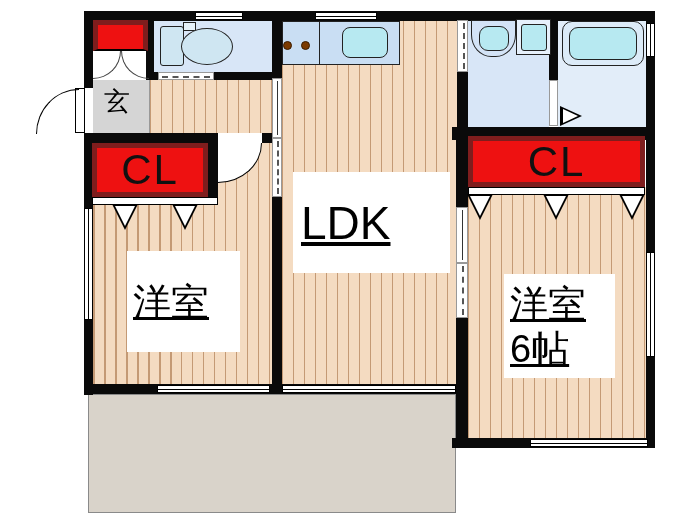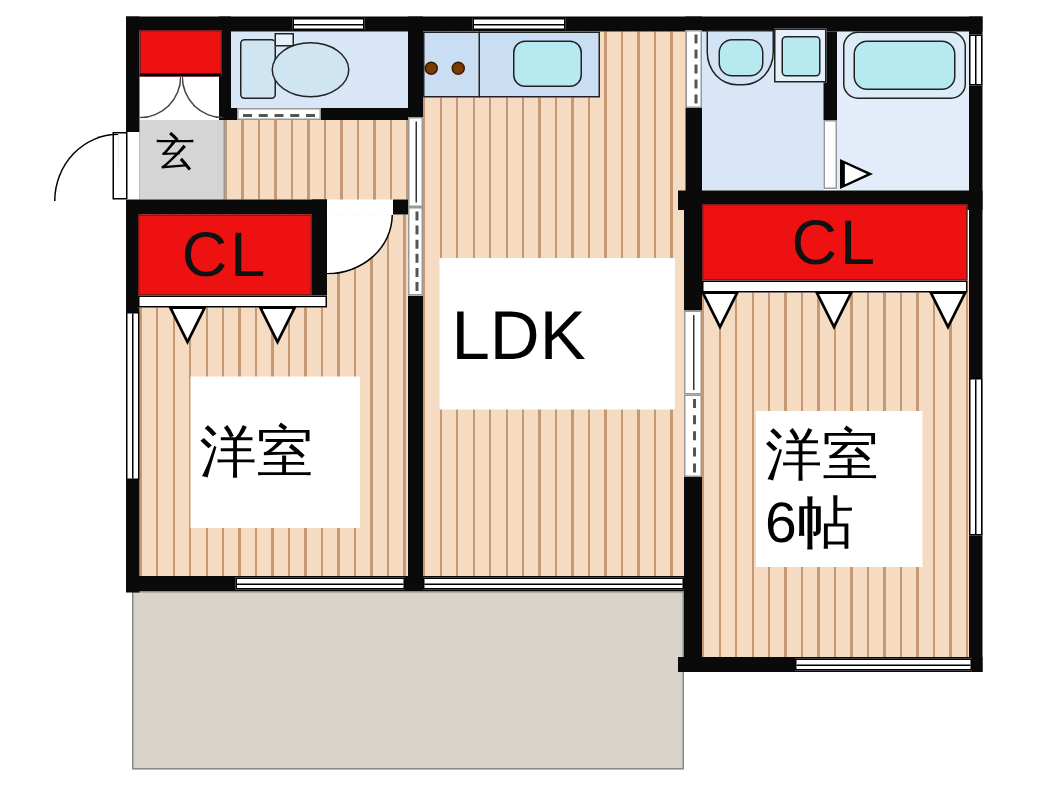--- a/index.html
+++ b/index.html
@@ -9,42 +9,42 @@
   }
   html,body{margin:0;padding:0;background:#fff;}
   .plan{position:relative;width:700px;height:525px;background:#fff;overflow:hidden;
         font-family:"Liberation Sans", sans-serif;}
   .abs{position:absolute;box-sizing:border-box;}
   .wall{position:absolute;background:var(--wall);}
   .wood{position:absolute;background-color:var(--wood);
         background-image:repeating-linear-gradient(90deg, var(--stripe) 0 1.5px, rgba(0,0,0,0) 1.5px 11px);}
   .water{position:absolute;background:var(--water);}
   .bathf{position:absolute;background:var(--bath);}
-  .redbox{position:absolute;background:var(--red);border:1px solid #7f1d1d;box-sizing:border-box;
+  .redbox{position:absolute;background:var(--red);border:5px solid #7f1d1d;box-sizing:border-box;
           display:flex;align-items:center;justify-content:center;text-align:right;}
   .cl-text{font-size:42px;color:#111;letter-spacing:2px;}
   .win{position:absolute;background:#fff;border:1px solid #000;box-sizing:border-box;}
   .win .mid-h{position:absolute;left:0;right:0;top:45%;height:1px;background:#000;}
   .win .mid-v{position:absolute;top:0;bottom:0;left:45%;width:1px;background:#000;}
   .slide{position:absolute;background:#fff;box-sizing:border-box;border:1px solid #999;}
   .slide .line-v{position:absolute;top:2px;bottom:2px;left:50%;width:1px;background:#333;}
   .slide .dash-v{position:absolute;top:2px;bottom:2px;left:50%;width:0;border-left:2px dashed #555;}
   .slide .dash-h{position:absolute;left:3px;right:3px;top:50%;height:0;border-top:2px dashed #555;}
   .arc{position:absolute;background:transparent;}
   .fixture{position:absolute;background:var(--fixture);border:1.5px solid #222;box-sizing:border-box;}
   .panel{position:absolute;border:1.5px solid #222;box-sizing:border-box;}
   .vtri{position:absolute;width:26px;height:26px;background:#000;
         clip-path:polygon(0 0,100% 0,50% 100%);}
   .vtri::after{content:"";position:absolute;left:3px;top:2px;width:20px;height:20px;background:#fff;
         clip-path:polygon(0 0,100% 0,50% 100%);}
   .arrow-r{position:absolute;width:22px;height:20px;background:#000;
         clip-path:polygon(0 0,100% 50%,0 100%);}
   .arrow-r::after{content:"";position:absolute;left:3px;top:3px;width:15px;height:14px;background:#fff;
         clip-path:polygon(0 0,100% 50%,0 100%);}
-  .labelbox{position:absolute;background:#fff;display:flex;flex-direction:column;justify-content:center;color:#000;}
+  .labelbox{position:absolute;background:#fff;display:flex;flex-direction:column;justify-content:center;color:#000;text-decoration:underline;}
   .terrace{position:absolute;background:var(--terrace);border:1px solid #8a8a8a;box-sizing:border-box;}
   .txt{color:#000;}
 </style>
 </head>
 <body>
 
 <div class="plan">
 
   <div class="abs" style="left:93px;top:51px;width:55px;height:29px;background:#fff;"></div>
   <div class="abs" style="left:93px;top:80px;width:57px;height:53px;background:var(--genkan);"></div>

